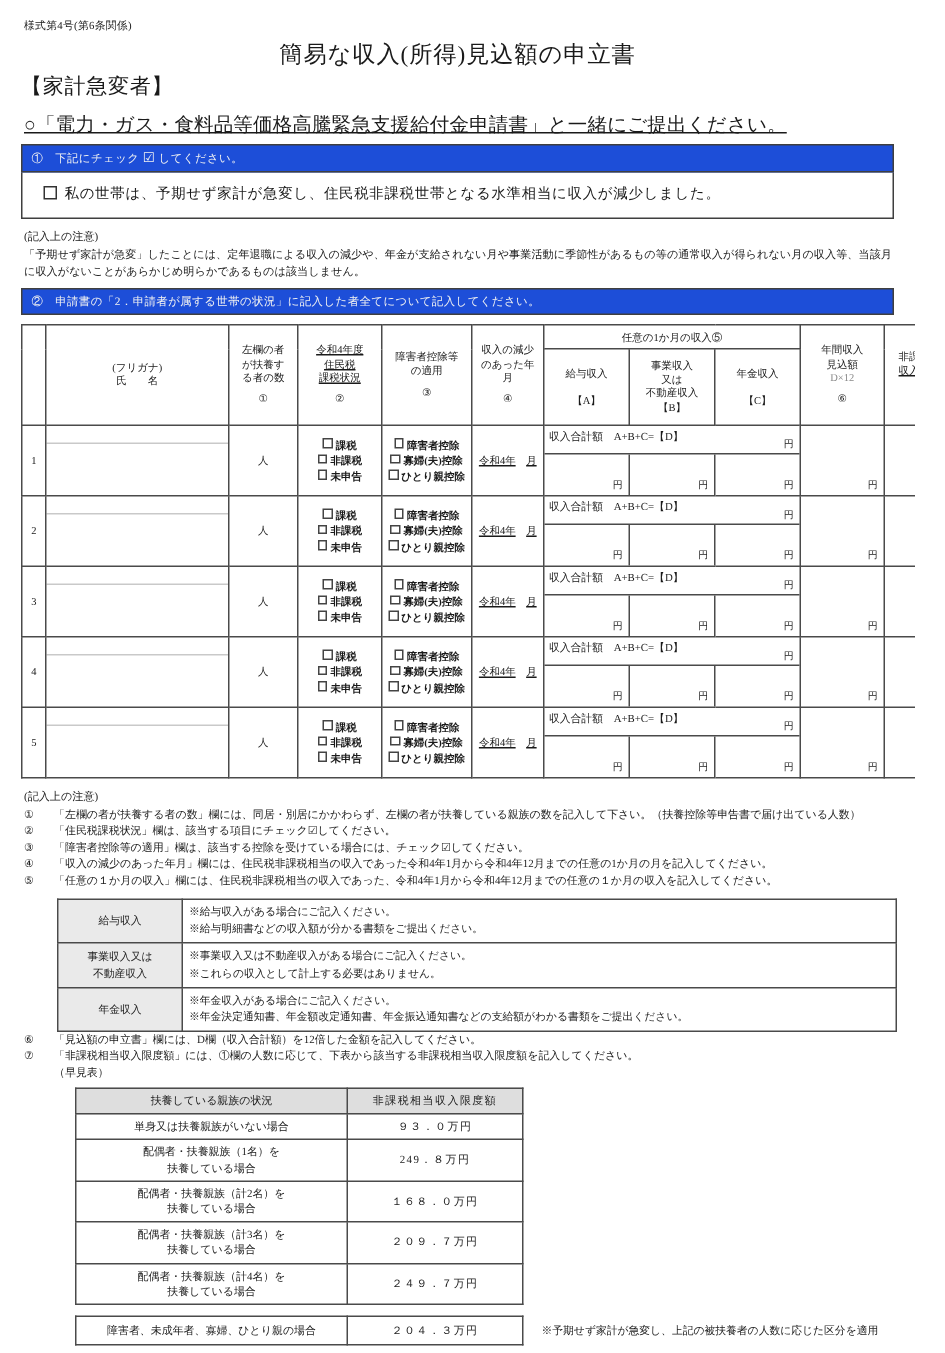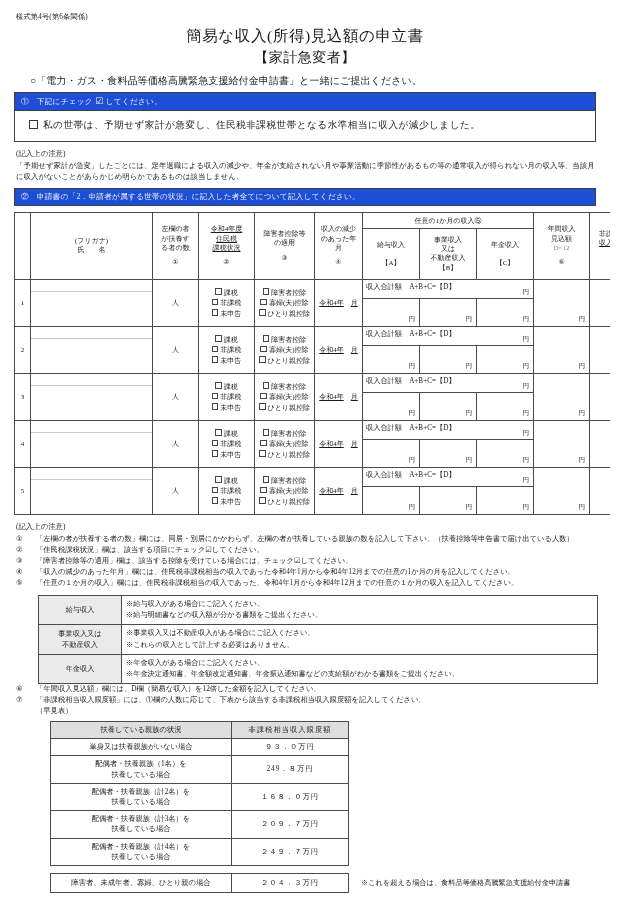--- a/index.html
+++ b/index.html
@@ -26,30 +26,31 @@
     margin: 0 0 4px 2px;
   }
   .title-main {
     text-align: center;
     font-size: 15.5px;
     letter-spacing: 0.6px;
     margin: 2px 0 0 0;
     font-weight: normal;
   }
   .title-sub {
-    text-align: center;
+    text-align: left;
     font-size: 14px;
     letter-spacing: 0.5px;
     margin: 2px 0 7px 0;
     font-weight: normal;
   }
   .lead-note {
-    font-size: 10px;
-    margin: 0 0 4px 16px;
+    font-size: 13px;
+    margin: 0 0 4px 2px;
     letter-spacing: 0.1px;
+    text-decoration: underline;
   }
   .step-bar {
     background: #1d4ed8;
     color: #f2f2f2;
     border: 1px solid #3f3f3f;
     font-size: 7.6px;
     padding: 3px 6px;
     letter-spacing: 0.3px;
     box-sizing: border-box;
   }
@@ -133,21 +134,21 @@
     font-size: 7.4px;
     vertical-align: bottom;
     padding-bottom: 4px;
   }
   .chk-list {
     text-align: left;
     padding: 3px 0 3px 4px;
     font-size: 6.8px;
     line-height: 1.5;
   }
-  .chk-list div { white-space: nowrap; }
+  .chk-list div { white-space: nowrap; font-weight: bold; }
   .bx {
     display: inline-block;
     width: 4.5px;
     height: 4.5px;
     border: 1px solid #444;
     margin-right: 2px;
     vertical-align: 0px;
   }
   .ym-cell { font-size: 7.2px; }
   .ym-cell .u { text-decoration: underline; }
@@ -601,21 +602,21 @@
               <div>※年金決定通知書、年金額改定通知書、年金振込通知書などの支給額がわかる書類をご提出ください。</div>
             </td>
           </tr>
         </tbody>
     </table>
 
 
     <div id="notes-2">
         <div class="note-line">
           <div class="note-num">⑥</div>
-          <div class="note-txt">「年間収入見込額」欄には、D欄（簡易な収入）を12倍した金額を記入してください。</div>
+          <div class="note-txt">「見込額の申立書」欄には、D欄（収入合計額）を12倍した金額を記入してください。</div>
         </div>
         <div class="note-line">
           <div class="note-num">⑦</div>
           <div class="note-txt">「非課税相当収入限度額」には、①欄の人数に応じて、下表から該当する非課税相当収入限度額を記入してください。</div>
         </div>
       </div>
     <div class="note-indent">（早見表）</div>
 
     <table class="quick">
       <thead>
@@ -664,17 +665,17 @@
 
     <div class="row-special">
       <table class="quick2">
         <tbody>
           <tr>
             <td class="q-sit">障害者、未成年者、寡婦、ひとり親の場合</td>
             <td class="q-amt">２０４．３万円</td>
           </tr>
         </tbody>
       </table>
-      <div class="special-note">※これを超える場合は、食料品等価格高騰緊急支援給付金申請書</div>
+      <div class="special-note">※予期せず家計が急変し、上記の被扶養者の人数に応じた区分を適用</div>
     </div>
   </div>
 
 </div>
 
 </body></html>

